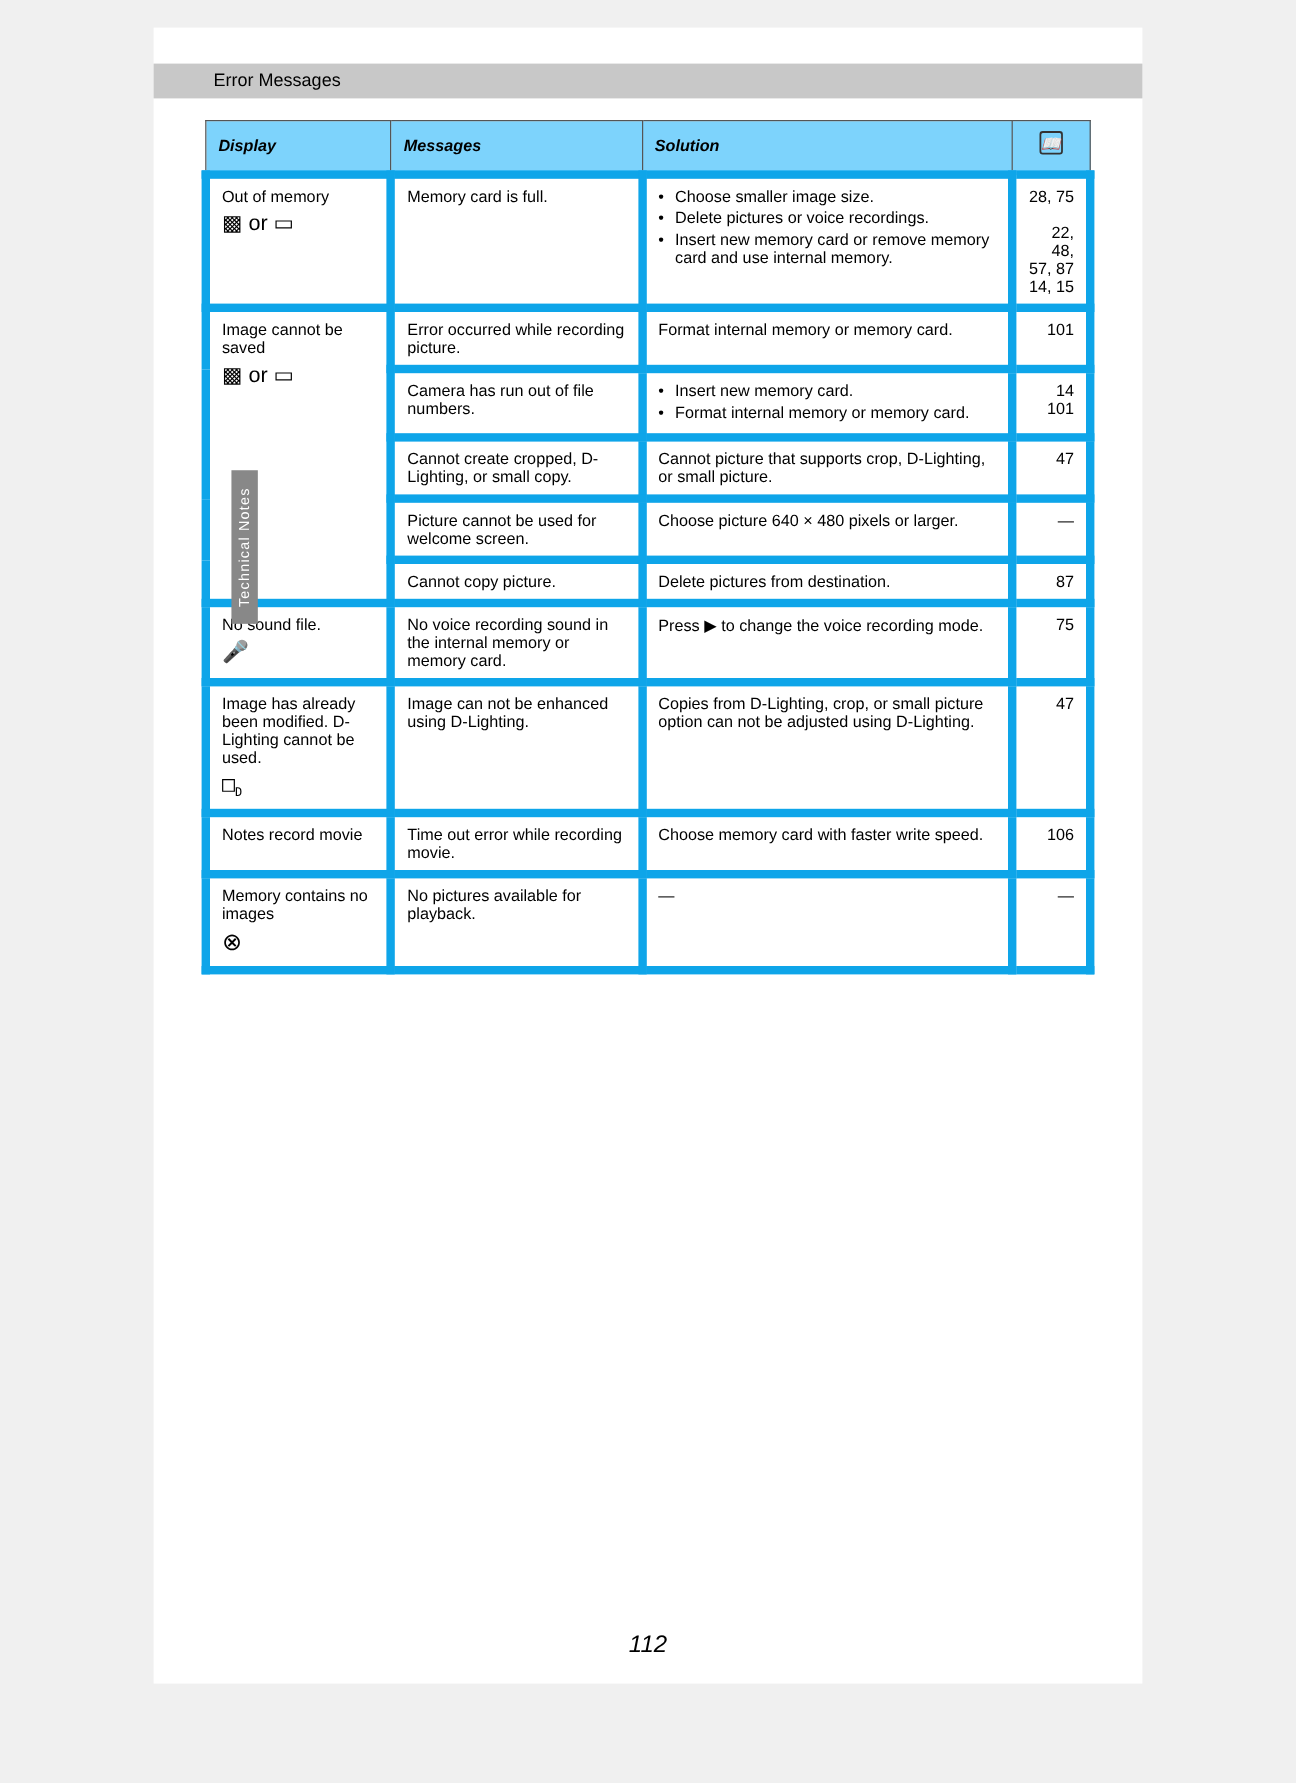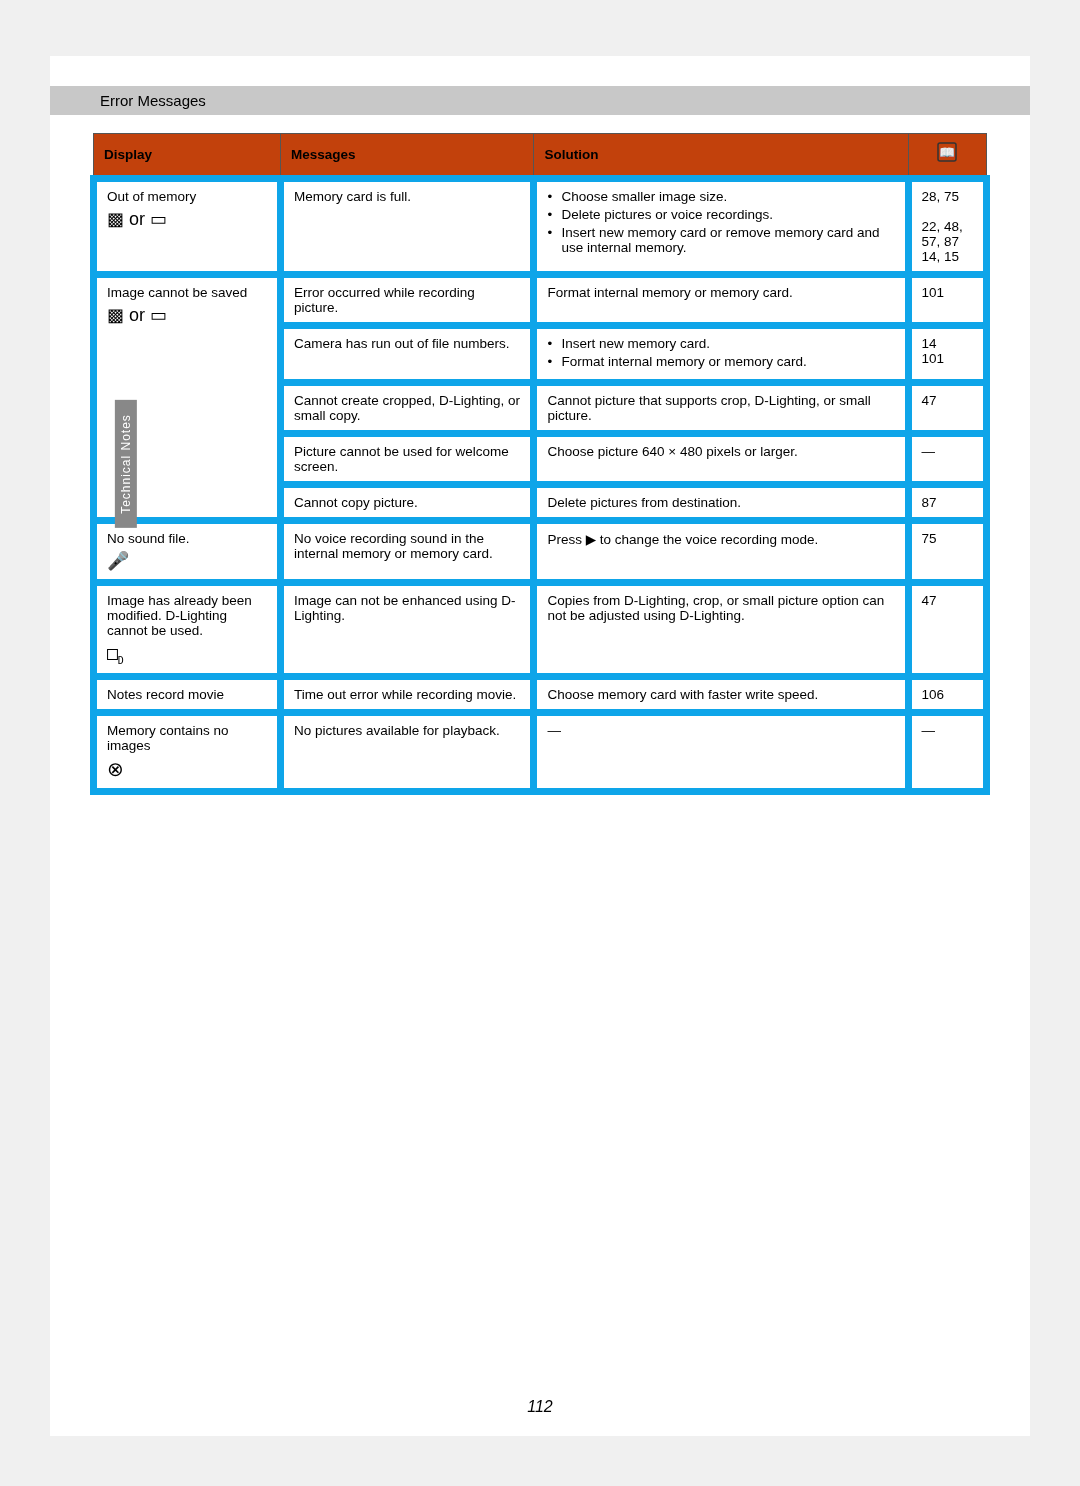--- a/index.html
+++ b/index.html
@@ -10,23 +10,23 @@
       font-size: 14px;
       width: 1080px;
       min-height: 1486px;
       display: flex;
       flex-direction: column;
       align-items: center;
     }
 
     .page {
       background: #ffffff;
-      width: 980px;
+      width: 824px;
       min-height: 1380px;
-      margin: 56px auto;
+      margin: 23px auto;
       padding: 30px 40px 60px 40px;
       position: relative;
     }
 
     .section-header {
       background: #c8c8c8;
       padding: 6px 12px;
       font-size: 15px;
       font-weight: normal;
       margin-bottom: 18px;
@@ -39,21 +39,22 @@
       width: 100%;
       border-collapse: collapse;
       font-size: 13.5px;
     }
 
     thead tr th {
       border: 1px solid #555;
       padding: 7px 10px;
       text-align: left;
       font-weight: bold;
-      background: #c2410c;
+      background: #7dd3fc;
+      font-style: italic;
     }
 
     thead tr th:last-child {
       text-align: center;
       font-size: 18px;
     }
 
     tbody tr td {
       border: 7px solid #0ea5e9;
       padding: 7px 10px;
@@ -85,42 +86,42 @@
     .problem-cell {
       width: 210px;
     }
 
     .solution-cell {
       width: 310px;
     }
 
     .ref-cell {
       width: 65px;
-      text-align: left;
+      text-align: right;
     }
 
     .tech-notes-label {
       position: absolute;
       left: -28px;
       top: 50%;
       transform: translateY(-50%) rotate(-90deg);
       font-size: 12px;
       white-space: nowrap;
       background: #888;
       color: #fff;
       padding: 4px 14px;
       letter-spacing: 1px;
     }
 
     .page-number {
       position: absolute;
       bottom: 20px;
       left: 50%;
       transform: translateX(-50%);
-      font-size: 16px;
+      font-size: 20px;
       font-style: italic;
     }
 
     .display-icons {
       display: block;
       margin-top: 4px;
     }
   </style>
 </head>
 <body>

